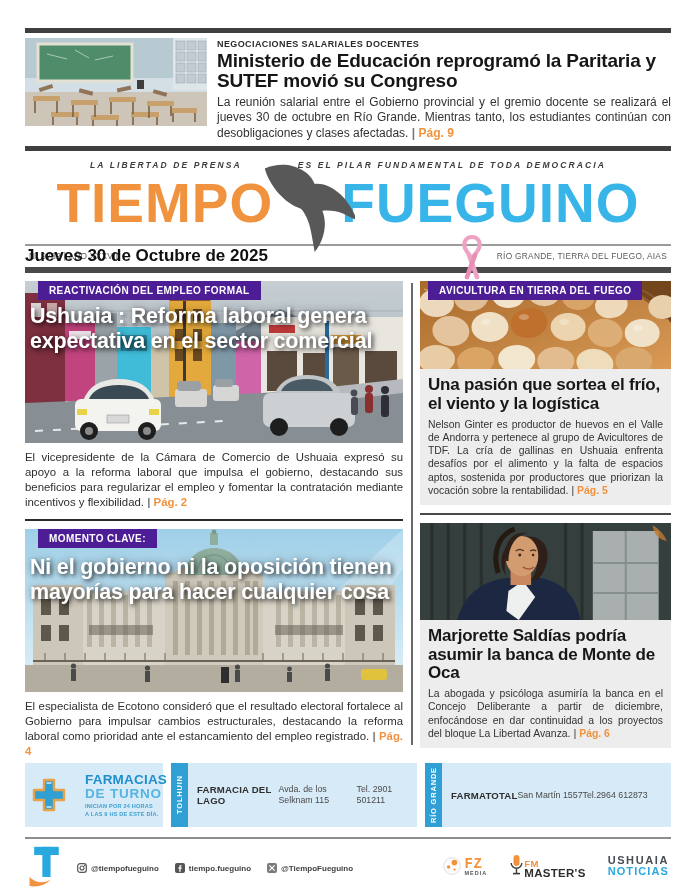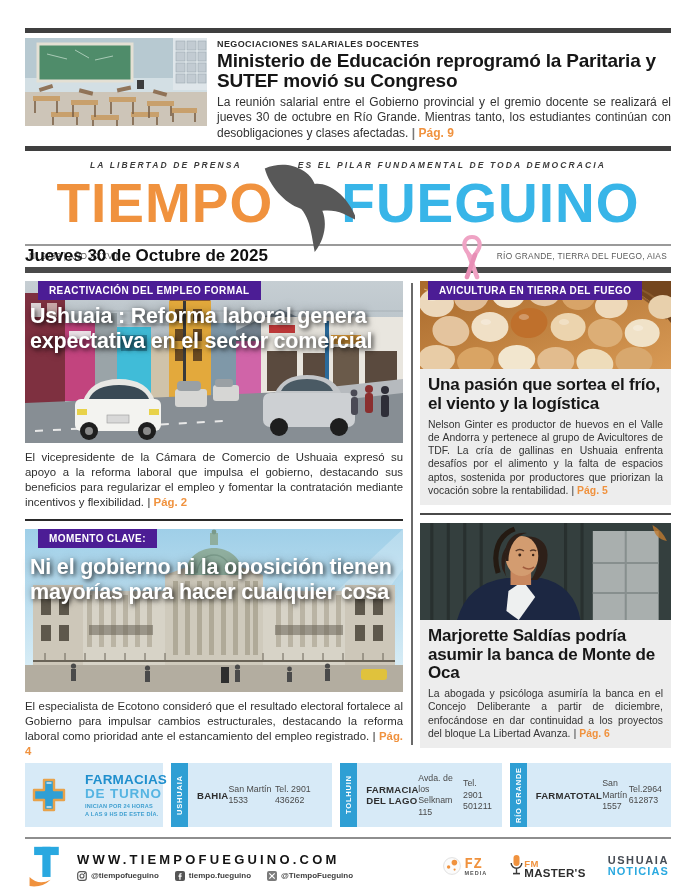--- a/index.html
+++ b/index.html
@@ -455,28 +455,20 @@
       <div>
         <div class="ph-title1">FARMACIAS</div>
         <div class="ph-title2">DE TURNO</div>
         <div class="ph-sub">
           <div>INICIAN POR 24 HORAS</div>
           <div>A LAS 9 HS DE ESTE DÍA.</div>
         </div>
       </div>
     </div>
 
-    <div class="ph-group">
-      <div class="ph-tab">USHUAIA</div>
-      <div class="ph-box ph-info">
-        <div class="ph-name">BAHIA</div>
-        <div class="ph-line">San Martín 1533</div>
-        <div class="ph-line">Tel. 2901 436262</div>
-      </div>
-    </div>
 
     <div class="ph-group">
       <div class="ph-tab">TOLHUIN</div>
       <div class="ph-box ph-info">
         <div class="ph-name">FARMACIA DEL LAGO</div>
         <div class="ph-line">Avda. de los Selknam 115</div>
         <div class="ph-line">Tel. 2901 501211</div>
       </div>
     </div>
 
@@ -490,21 +482,20 @@
     </div>
   </div>
 
   <div class="footer">
     <svg class="tf-logo" viewBox="0 0 40 46">
       <rect x="7" y="2" width="27" height="9" fill="#29a8e0"></rect>
       <rect x="16" y="2" width="9" height="33" fill="#29a8e0"></rect>
       <path d="M2,35 Q12,45 25,38 Q16,47 2,45 Z" fill="#f0923e"></path>
     </svg>
     <div class="url-block">
-      <div class="site-url">WWW.TIEMPOFUEGUINO.COM</div>
       <div class="socials">
         <span class="soc">
           <svg viewBox="0 0 10 10">
               <rect x=".7" y=".7" width="8.6" height="8.6" rx="2.4" fill="none" stroke="#555" stroke-width="1.2"></rect>
               <circle cx="5" cy="5" r="2" fill="none" stroke="#555" stroke-width="1.1"></circle>
               <circle cx="7.6" cy="2.5" r=".7" fill="#555"></circle>
             </svg>
           <span>@tiempofueguino</span>
         </span>
         <span class="soc">

